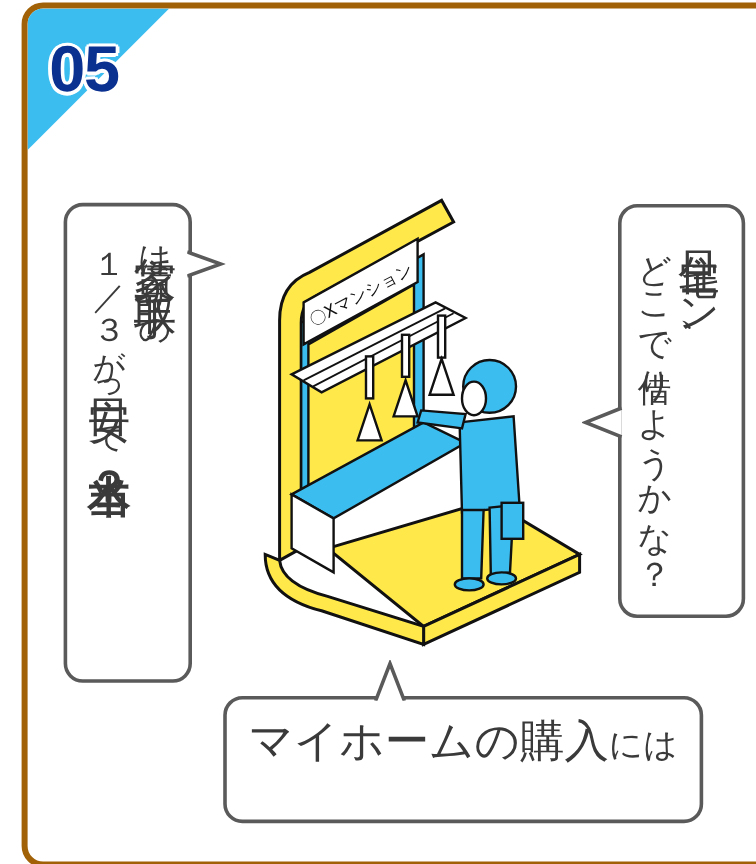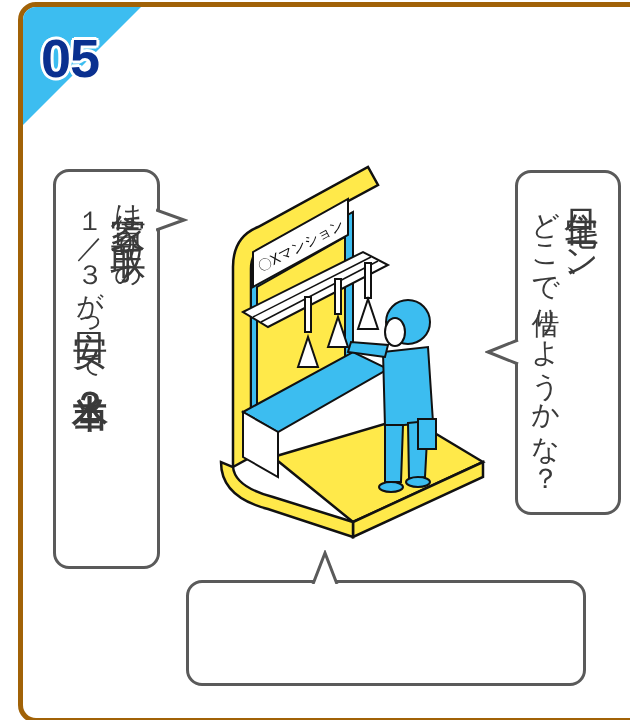--- a/index.html
+++ b/index.html
@@ -53,20 +53,23 @@
 
   <div class="bubble b-right">
     <div class="col1 vtext">住宅ローン、</div>
     <div class="col2 vtext">どこで借りようかな？</div>
   </div>
   <svg class="tail" style="left:462px;top:330px" width="34" height="30">
     <polyline points="33,3 3,15 33,27" fill="#fff" stroke="#5a5a5a" stroke-width="3"></polyline>
   </svg>
 
   <div class="bubble b-bottom">
+    <div class="l1">
+      <span>マイホームの購入</span><span class="sm">には</span>
+    </div>
   </div>
   <svg class="tail" style="left:287px;top:543px" width="32" height="34">
     <polyline points="3,34 15,3 27,34" fill="#fff" stroke="#5a5a5a" stroke-width="3"></polyline>
   </svg>
 
   <svg class="illus" width="280" height="400" viewBox="0 0 280 400">
 
     <polygon points="60,300 195,260 270,305 140,365" fill="#ffe94a" stroke="#111" stroke-width="2.5"></polygon>
     <polygon points="140,365 270,305 270,320 140,380" fill="#ffe94a" stroke="#111" stroke-width="2.5"></polygon>
 

